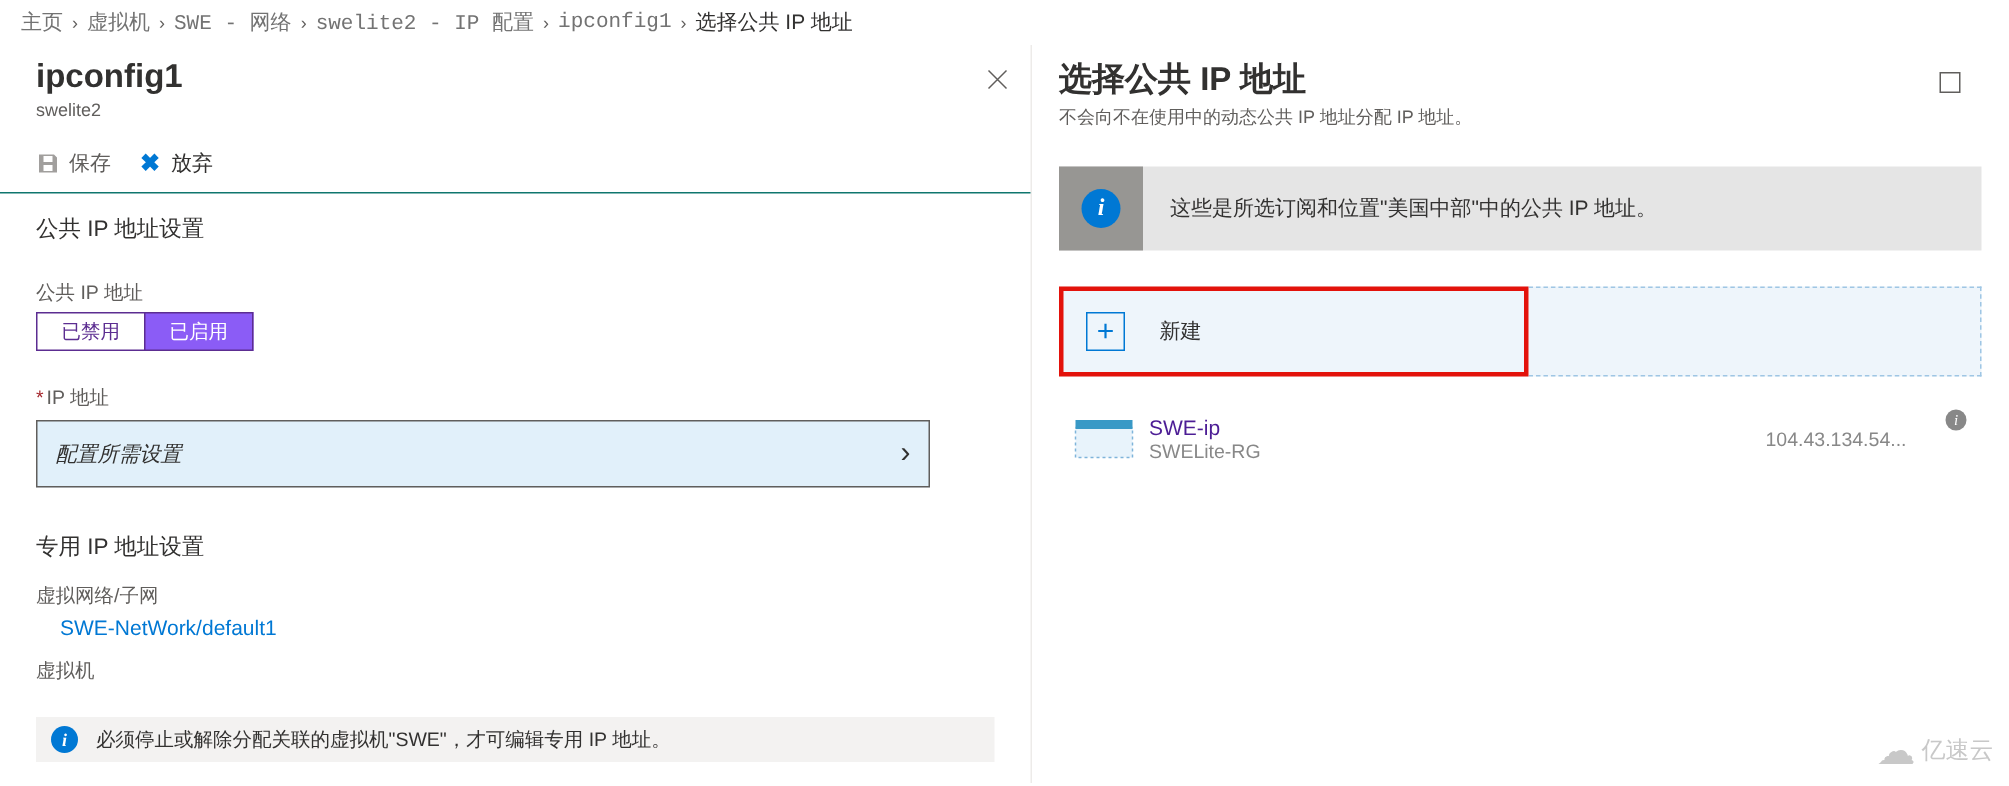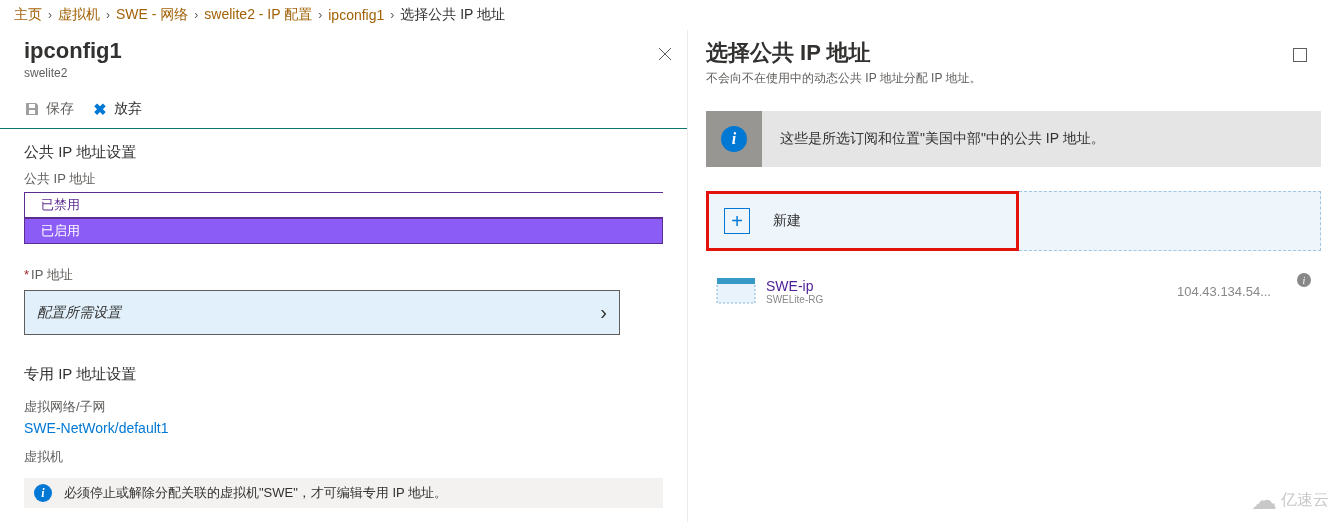--- a/index.html
+++ b/index.html
@@ -1,19 +1,19 @@
 <!DOCTYPE html>
 <html><head>
 <meta charset="utf-8">
 <style>
   * { box-sizing: border-box; margin: 0; padding: 0; }
   body { font-family: "Segoe UI", "Microsoft YaHei", sans-serif; font-size: 13px; color: #323130; width: 1339px; height: 524px; overflow: hidden; background: #fff; position: relative; }
   
   .breadcrumb { display: flex; align-items: center; gap: 6px; padding: 6px 14px; font-size: 14px; color: #605e5c; }
-  .breadcrumb a { color: #a16207; text-decoration: none; }
+  .breadcrumb a { color: #737373; text-decoration: none; font-family: Liberation Mono, monospace; }
   .breadcrumb .sep { color: #605e5c; font-size: 12px; }
   .breadcrumb .current { color: #323130; }
   
   .main { display: flex; height: calc(100% - 32px); }
   
   .left-pane { width: 688px; border-right: 1px solid #edebe9; display: flex; flex-direction: column; }
   .right-pane { flex: 1; display: flex; flex-direction: column; padding-right: 10px; }
   
   .pane-header { padding: 8px 24px 4px 24px; position: relative; }
   .pane-header h1 { font-size: 22px; font-weight: 600; color: #323130; }
@@ -24,33 +24,33 @@
   .toolbar { display: flex; align-items: center; gap: 18px; padding: 10px 24px; border-bottom: 1px solid #0f766e; margin-top: 6px; }
   .toolbar-btn { display: flex; align-items: center; gap: 6px; cursor: pointer; color: #605e5c; font-size: 14px; }
   .toolbar-btn.discard { color: #0078d4; }
   .toolbar-btn .icon { width: 16px; height: 16px; display: inline-flex; align-items: center; justify-content: center; }
   .save-icon svg { fill: #a19f9d; }
   .discard .icon { color: #0078d4; font-weight: bold; font-size: 16px; }
   
   .content { padding: 14px 24px; flex: 1; overflow: auto; }
   .section-title { font-size: 15px; font-weight: 400; color: #323130; margin-bottom: 8px; }
   .section-title.big { margin-top: 18px; }
-  .field-label { font-size: 13px; color: #605e5c; margin-bottom: 4px; margin-top: 8px; }
+  .field-label { font-size: 13px; color: #605e5c; margin-bottom: 4px; margin-top: 24px; }
   .field-label .req { color: #a4262c; margin-right: 2px; }
   
-  .toggle-group { display: flex; margin-top: 4px; flex-direction: column; }
+  .toggle-group { display: flex; margin-top: 4px; }
   .toggle-btn { border: 1px solid #5c2d91; padding: 3px 16px; font-size: 13px; cursor: pointer; background: #fff; color: #5c2d91; }
   .toggle-btn.active { background: #8b5cf6; color: #fff; }
   .toggle-btn:first-child { border-right: none; }
   
   .config-input { display: flex; align-items: center; justify-content: space-between; border: 1px solid #605e5c; background: #e1f0fa; padding: 10px 12px; margin-top: 6px; cursor: pointer; width: 596px; }
   .config-input .placeholder { font-style: italic; color: #323130; font-size: 14px; }
   .config-input .chev { font-size: 20px; color: #323130; }
   
-  .link-val { color: #0078d4; font-size: 14px; margin-top: 4px; display: block; }
+  .link-val { color: #0078d4; font-size: 14px; margin-top: 4px; display: block; margin-left: 16px; }
   
   .info-bar { display: flex; align-items: center; gap: 12px; background: #f3f2f1; padding: 10px 12px; margin: 14px 24px 0 24px; }
   .info-bar.small { margin: 0; padding: 6px 10px; background: #f3f2f1; }
   .info-bar.small .circle { width: 18px; height: 18px; border-radius: 50%; background: #0078d4; color: #fff; display: flex; align-items: center; justify-content: center; font-size: 12px; font-weight: bold; font-family: Georgia, serif; font-style: italic; }
   .info-bar .msg { font-size: 13px; color: #323130; }
   
   .left-footer { padding: 0 24px 14px 24px; }
   
   .right-content { padding: 10px 8px 0 18px; }
   .right-info { display: flex; align-items: center; background: #e5e5e5; margin-top: 10px; margin-bottom: 24px; }
@@ -62,21 +62,21 @@
   .create-row .plus-box { width: 56px; display: flex; align-items: center; justify-content: center; }
   .create-row .plus { width: 26px; height: 26px; border: 1.5px solid #0078d4; display: flex; align-items: center; justify-content: center; color: #0078d4; font-size: 20px; line-height: 1; }
   .create-row .label { font-size: 14px; color: #323130; padding-left: 8px; }
   .create-right { flex: 1; border: 1px dashed #9fc6e4; border-left: none; height: 60px; background: #eef5fb; }
   .create-outer { display: flex; }
   .create-left { width: 313px; }
   
   .ip-row { display: flex; align-items: center; padding: 12px 4px; margin-top: 14px; cursor: pointer; position: relative; }
   .ip-row .ip-icon { width: 40px; height: 28px; margin: 0 10px 0 6px; }
   .ip-row .ip-text .name { font-size: 14px; color: #4c1d95; }
-  .ip-row .ip-text .rg { font-size: 10px; color: #888; }
+  .ip-row .ip-text .rg { font-size: 13px; color: #888; }
   .ip-row .ip-addr { position: absolute; right: 50px; font-size: 13px; color: #888; }
   .ip-row .info-dot { position: absolute; right: 10px; top: 8px; width: 14px; height: 14px; border-radius: 50%; background: #888; color: #fff; font-size: 10px; display: flex; align-items: center; justify-content: center; font-style: italic; font-family: Georgia, serif; }
   
   .watermark { position: absolute; right: 10px; bottom: 8px; color: #c8c8c8; font-size: 16px; display: flex; align-items: center; gap: 4px; }
   .watermark .cloud { font-size: 26px; }
 </style>
 </head>
 <body>
 
 <div class="breadcrumb">

